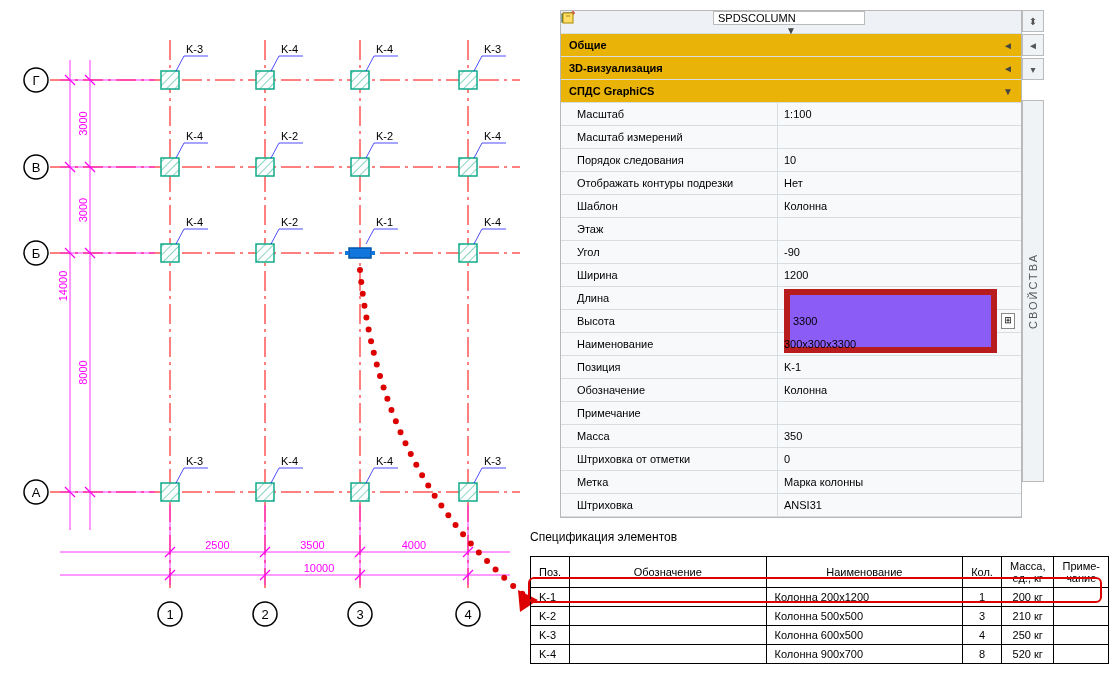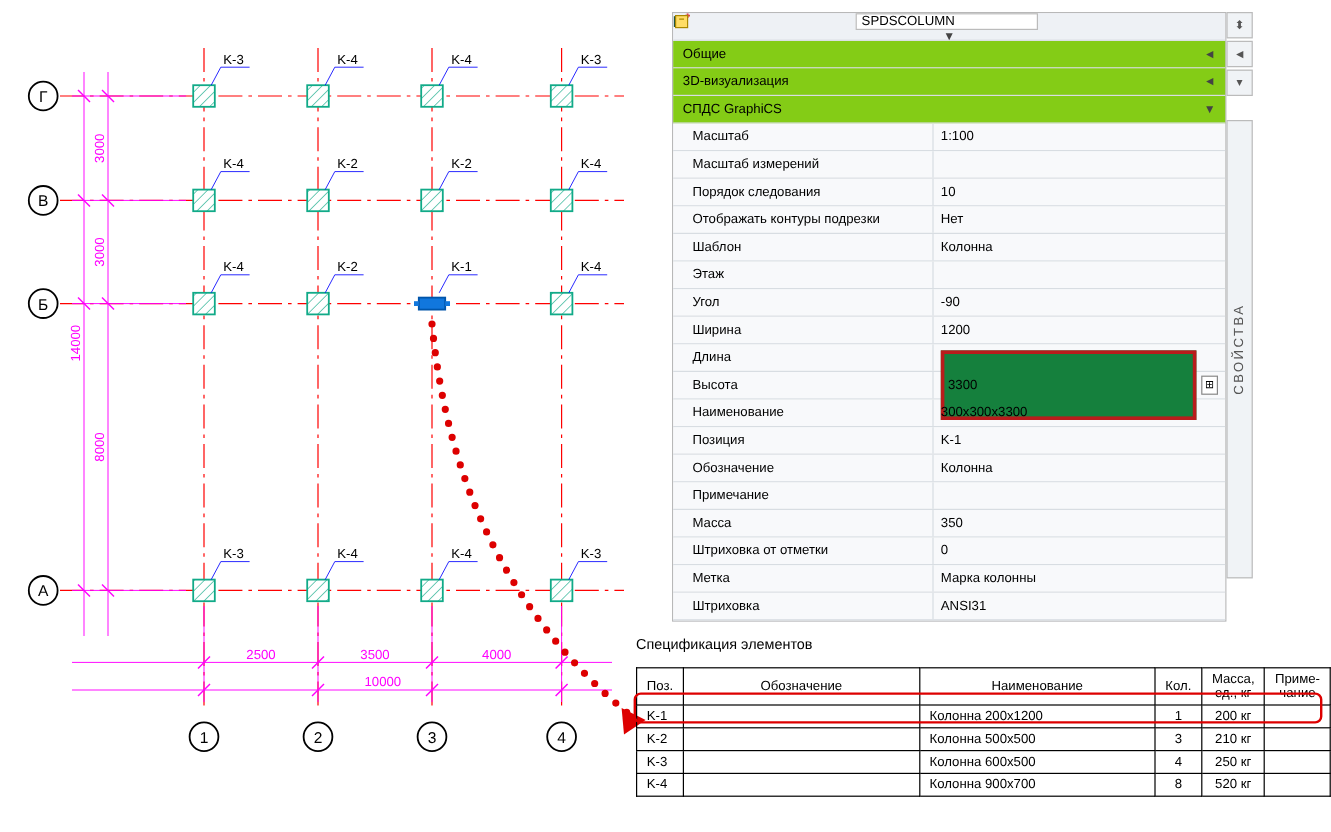--- a/index.html
+++ b/index.html
@@ -5,26 +5,26 @@
   html,body{margin:0;padding:0;background:#fff;font-family:Verdana,Arial,sans-serif;font-size:11px;}
   .canvas{position:absolute;left:0;top:0;width:1109px;height:693px;}
 
   
   .panel{position:absolute;left:560px;top:10px;width:460px;border:1px solid #b8b8b8;background:#edf1f5;}
   .prow{display:flex;align-items:center;height:22px;border-bottom:1px solid #d8dde2;}
   .header-row{background:#eef1f5;padding:0 6px;position:relative;flex-direction:column;}
   .header-input{flex:1;height:18px;border:1px solid #bbb;background:#fff;font:inherit;padding:0 4px;margin-right:4px;}
   .icon-btn{width:22px;height:20px;display:inline-flex;align-items:center;justify-content:center;border:1px solid transparent;margin-left:2px;cursor:pointer;}
   .dropdown-arrow{font-size:10px;color:#444;}
-  .section{background:#84cc16;font-weight:normal;padding-left:8px;justify-content:space-between;cursor:pointer;}
+  .section{background:#eab308;font-weight:bold;padding-left:8px;justify-content:space-between;cursor:pointer;}
   .section .sec-arrow{margin-right:8px;color:#444;font-size:10px;}
   .kv{background:#f8f9fb;justify-content:flex-end;}
   .kv .k{width:200px;padding-left:16px;border-right:1px solid #d8dde2;height:100%;display:flex;align-items:center;}
   .kv .v{flex:1;padding:0 6px;height:100%;display:flex;align-items:center;}
-  .kv .v input{width:100%;border:3px solid #b91c1c;background:#15803d;font:inherit;height:16px;padding:18px 3px;}
+  .kv .v input{width:100%;border:6px solid #b91c1c;background:#8b5cf6;font:inherit;height:16px;padding:18px 3px;}
   .calcbtn{width:14px;height:14px;border:1px solid #888;background:#fff;font-size:9px;text-align:center;line-height:12px;margin-left:4px;}
 
   .sidebtns{position:absolute;left:1022px;top:10px;width:20px;}
   .sidebtns .sbtn{width:20px;height:20px;border:1px solid #bbb;background:#f0f3f6;display:flex;align-items:center;justify-content:center;font-size:10px;color:#555;cursor:pointer;margin-bottom:2px;}
   .vbar{position:absolute;left:1022px;top:100px;width:20px;height:380px;border:1px solid #bbb;background:#f0f3f6;display:flex;align-items:center;justify-content:center;}
   .vbar .txt{writing-mode:vertical-rl;transform:rotate(180deg);letter-spacing:2px;color:#555;font-size:11px;}
 
   
   .spec{position:absolute;left:530px;top:530px;}
   .spec-title{text-align:left;font-size:12px;margin-bottom:12px;}

